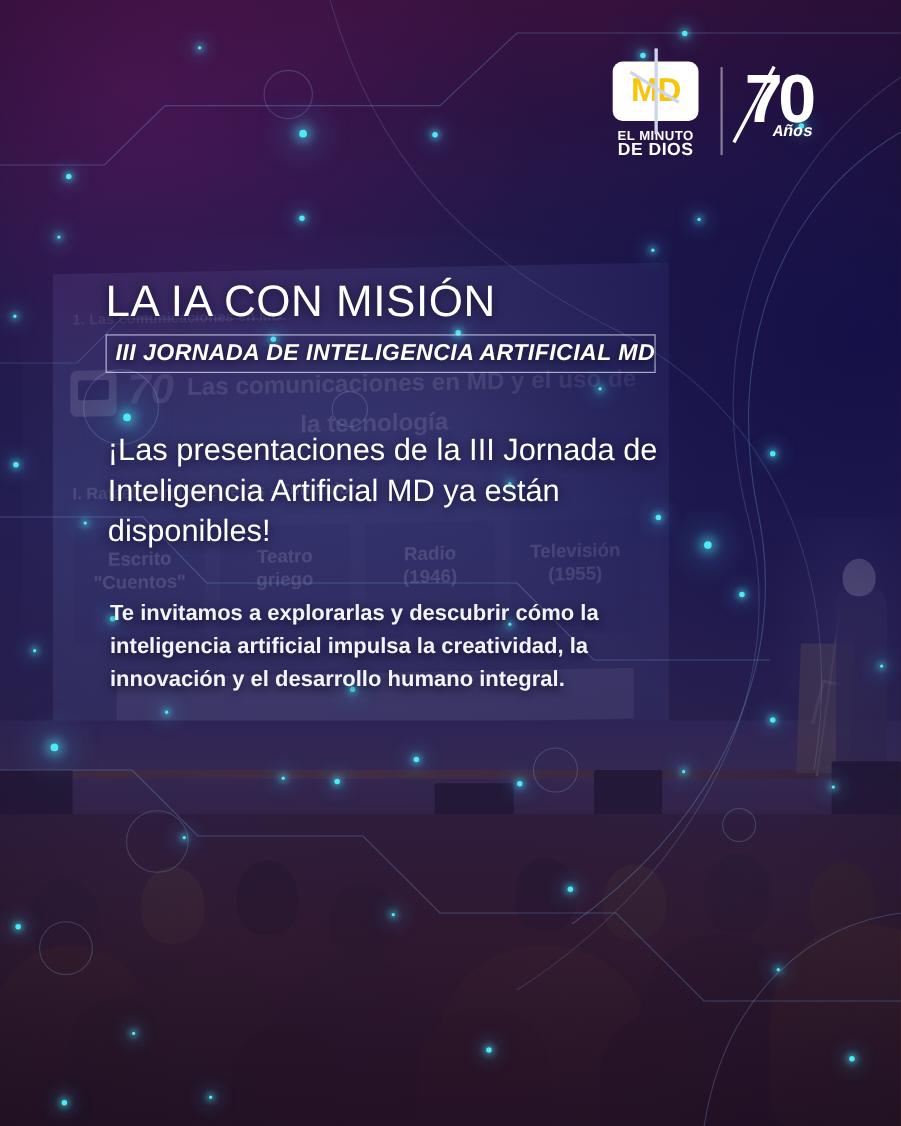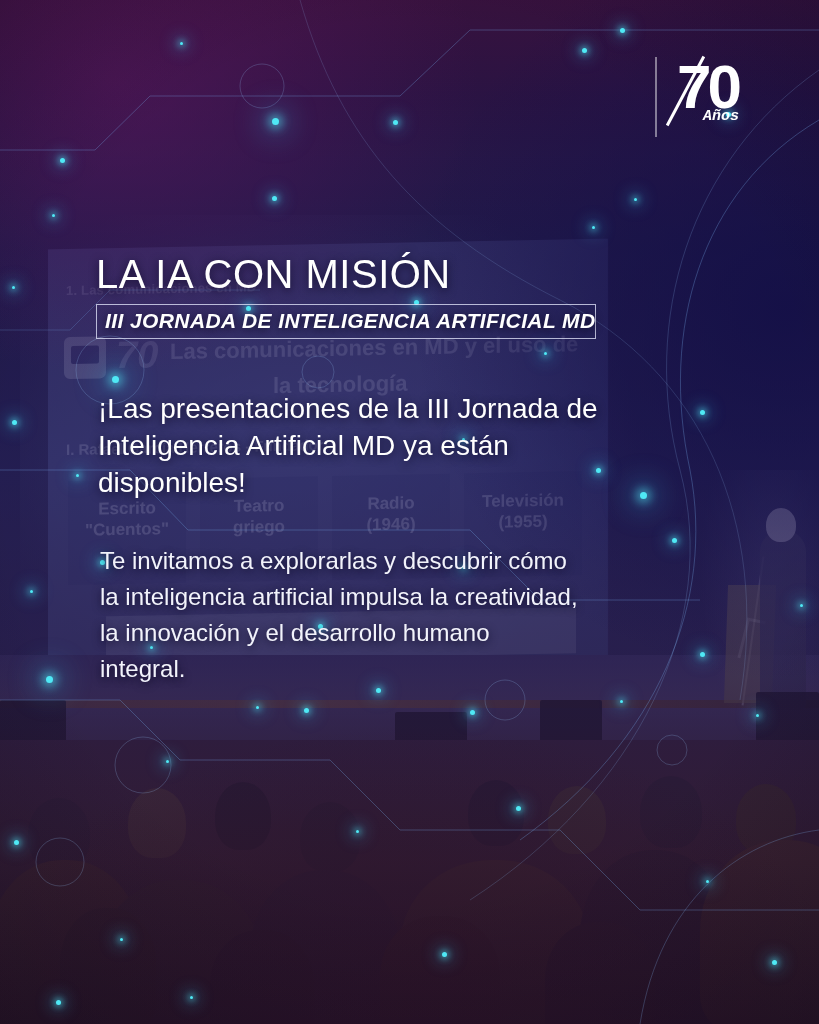--- a/index.html
+++ b/index.html
@@ -243,21 +243,21 @@
     letter-spacing:.4px; white-space:nowrap;
     text-shadow:0 2px 8px rgba(10,6,30,.8);
   }
   .lead{
     position:absolute; top:391px; left:2px; width:530px;
     color:#fff; font-size:28px; font-weight:400; line-height:1.32;
     text-shadow:0 2px 10px rgba(10,6,30,.8);
   }
   .body-copy{
     position:absolute; top:543px; left:4px; width:480px;
-    color:#f2f3fb; font-size:24px; font-weight:400; line-height:1.5;
+    color:#f2f3fb; font-size:20px; font-weight:700; line-height:1.5;
     text-shadow:0 2px 9px rgba(10,6,30,.8);
   }
 </style>
 </head>
 <body>
 
 <div id="poster">
 
   <div class="photo">
     <div class="wall"></div>
@@ -403,20 +403,33 @@
     <span class="dot sm" style="left:356px;top:830px;"></span>
     <span class="dot md" style="left:516px;top:806px;"></span>
     <span class="dot sm" style="left:706px;top:880px;"></span>
     <span class="dot md" style="left:772px;top:960px;"></span>
     <span class="dot sm" style="left:800px;top:604px;"></span>
     <span class="dot sm" style="left:12px;top:286px;"></span>
     <span class="dot md" style="left:60px;top:158px;"></span>
   </div>
 
   <div class="logo-wrap">
+    <div class="md-block">
+      <div class="md-badge">
+        <span class="md-text">
+          <span class="md-m">M</span><span class="md-d">D</span>
+        </span>
+        <span class="cross-v"></span>
+        <span class="cross-s"></span>
+      </div>
+      <div class="md-name">
+        <div class="l1">EL MINUTO</div>
+        <div class="l2">DE DIOS</div>
+      </div>
+    </div>
 
     <div class="logo-div"></div>
 
     <div class="anniv">
       <div class="n70">70</div>
       <span class="slash"></span>
       <span class="anios">Años</span>
     </div>
   </div>
 

